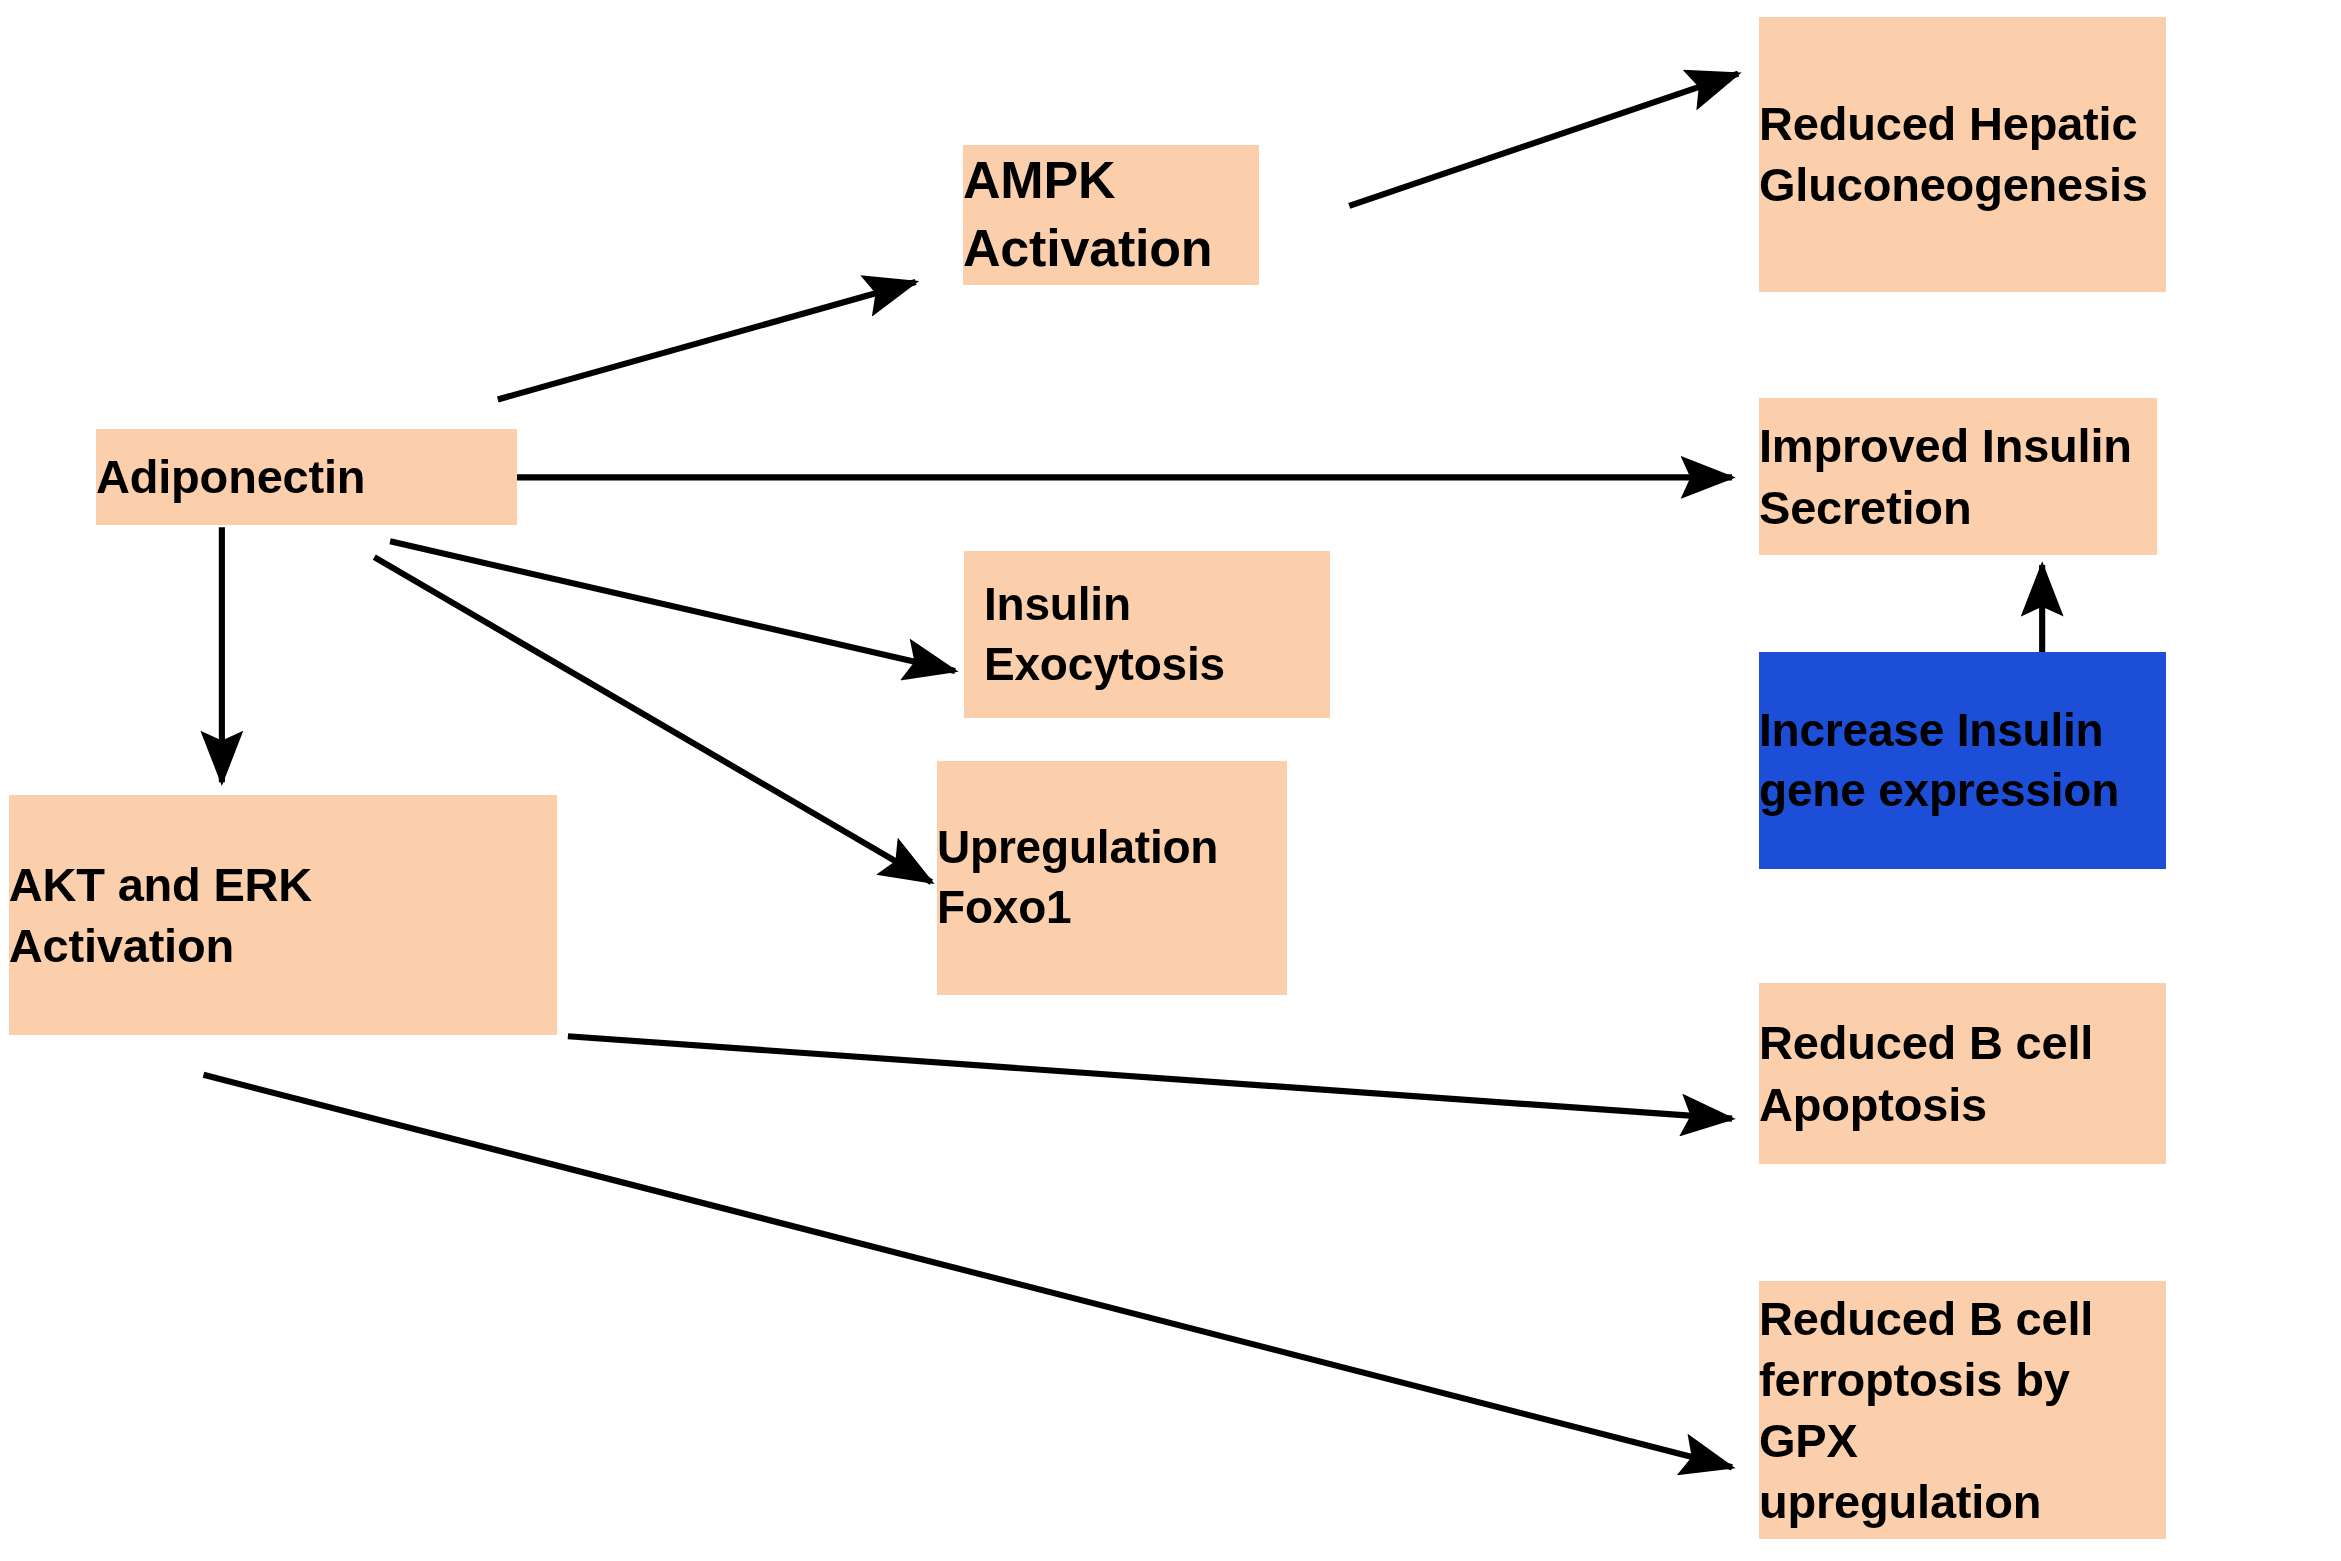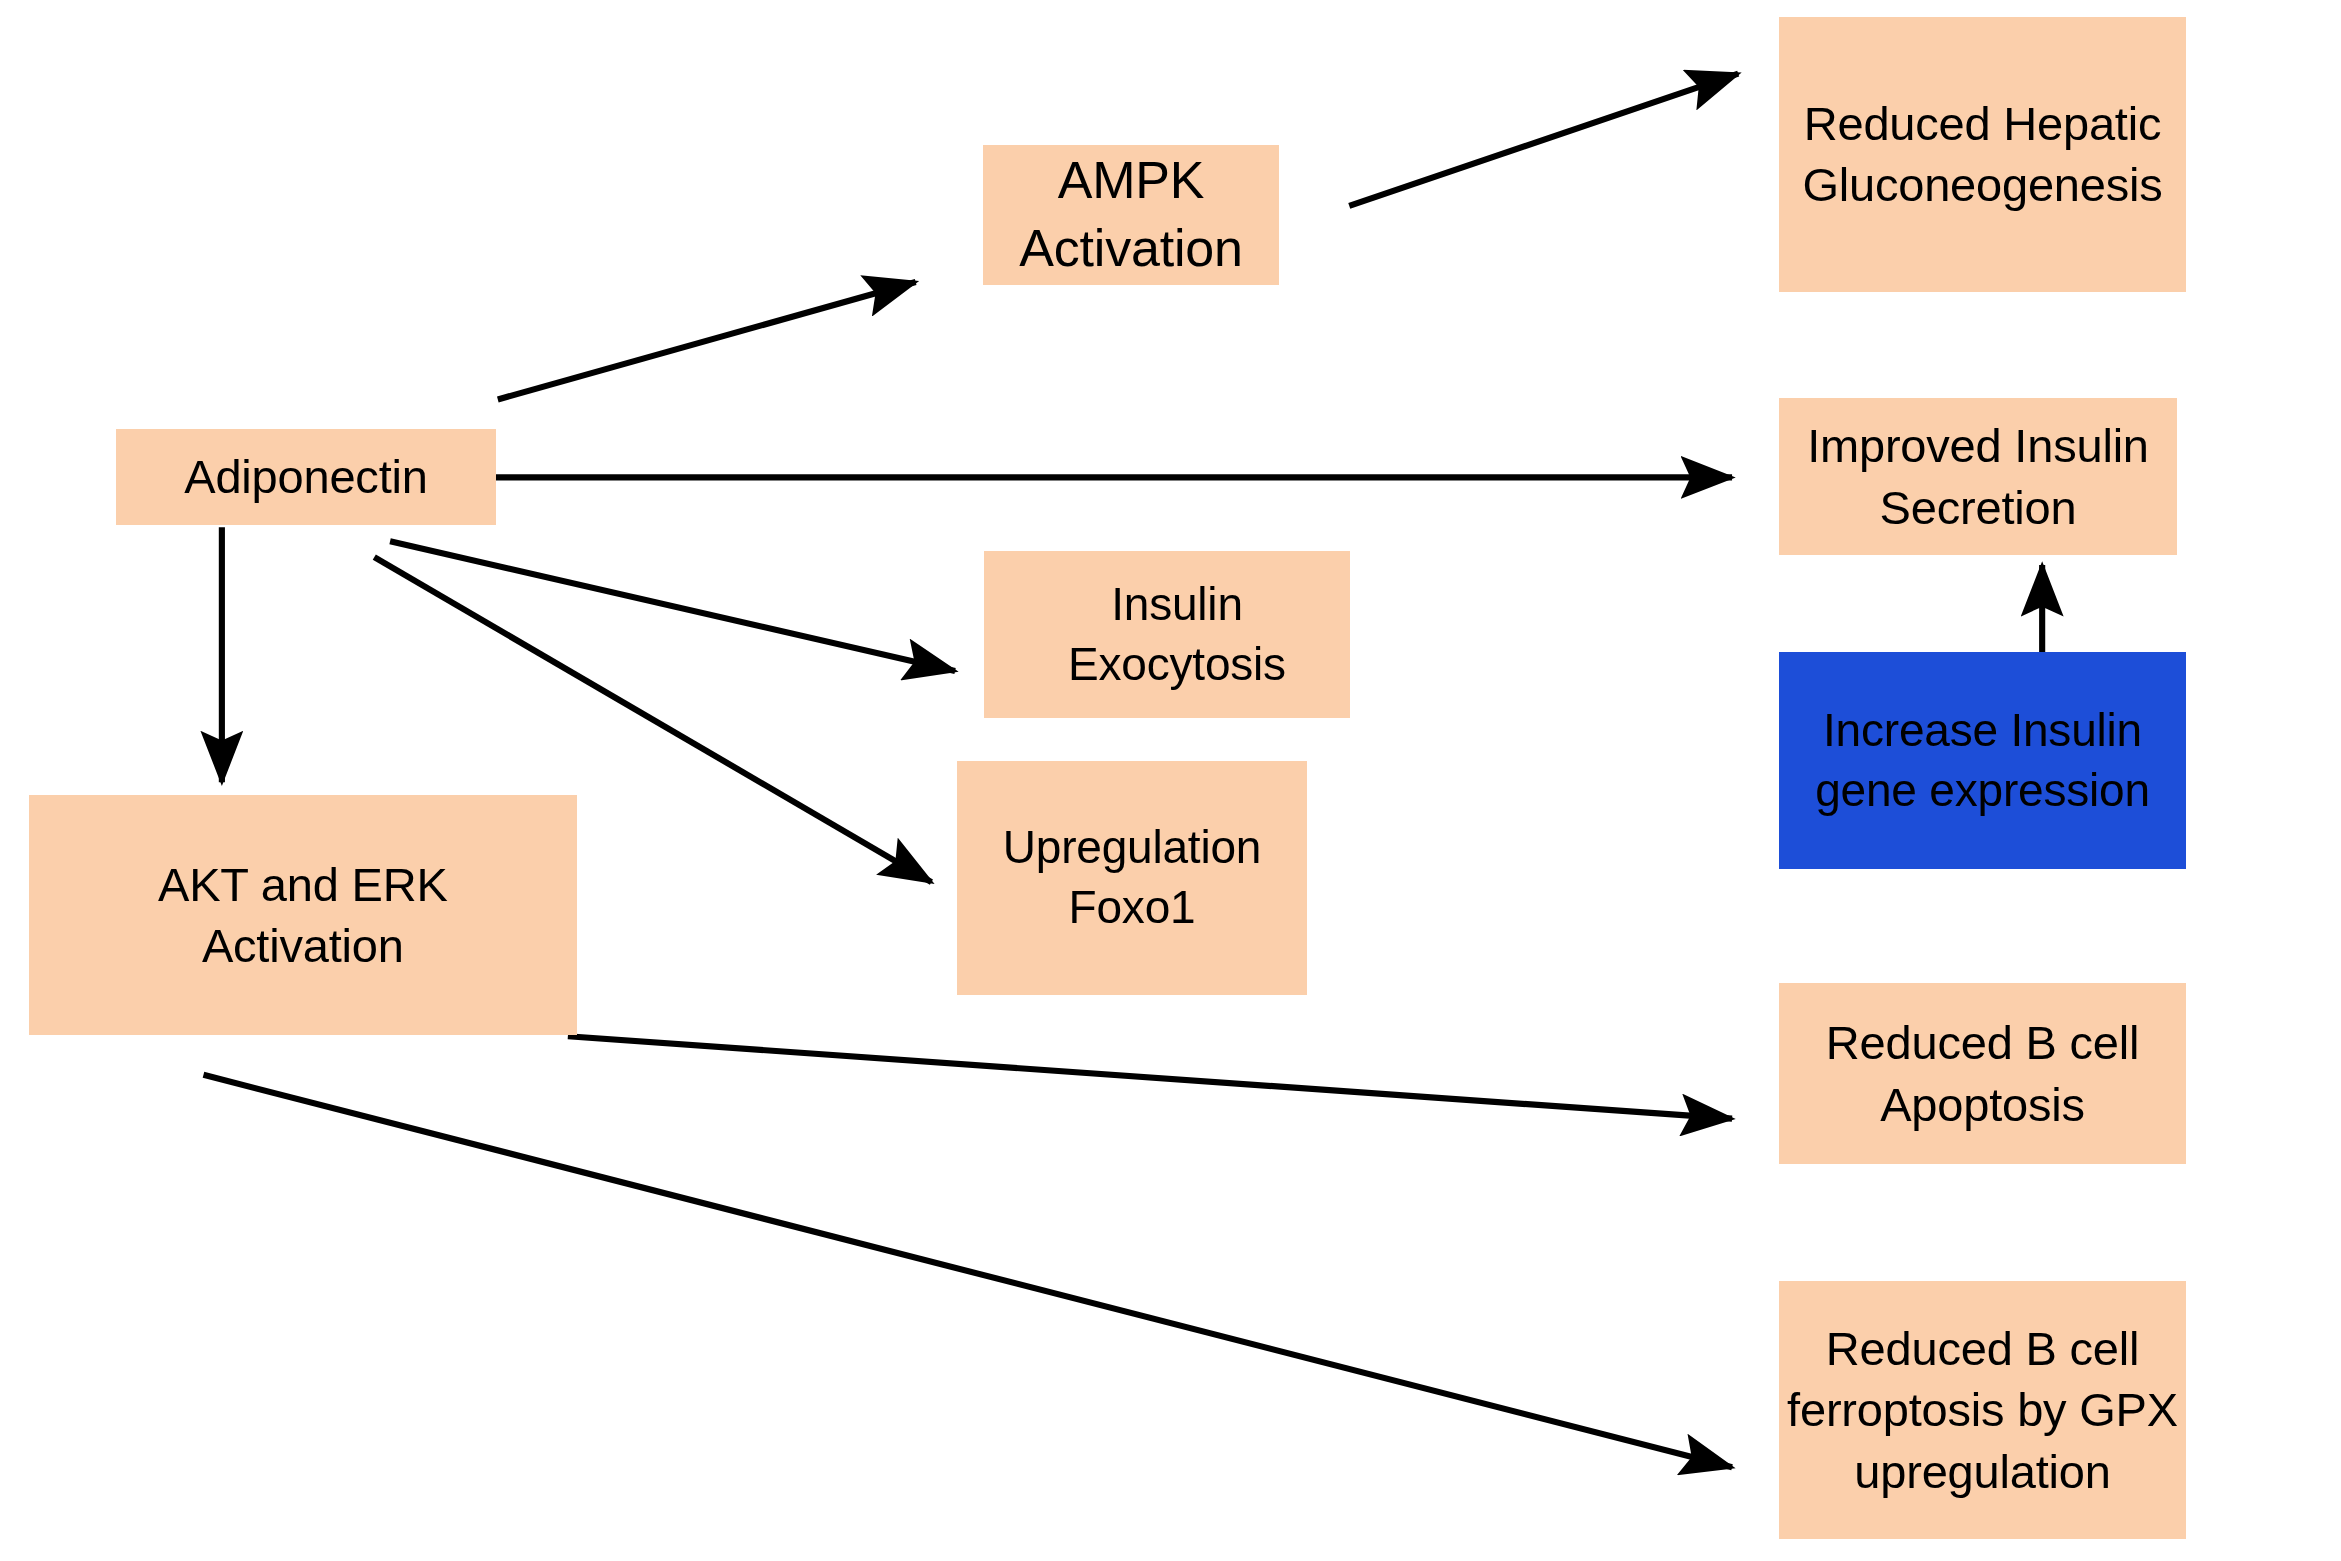--- a/index.html
+++ b/index.html
@@ -16,27 +16,25 @@
     font-family: "Liberation Sans", sans-serif;
   }
   .node {
     position: absolute;
     box-sizing: border-box;
     background: #fbcfab;
     border: 3.5px solid #3f5party;
     display: flex;
     align-items: center;
     justify-content: center;
-    text-align: center;
     color: #000000;
-    font-weight: normal;
+    font-weight: bold;
     line-height: 1.30;
     letter-spacing: -0.2px;
     z-index: 3;
-    margin-left: 20px;
   }
   .node-label {
     display: block;
     width: 100%;
     white-space: pre-line;
   }
   svg.edges {
     position: absolute;
     left: 0;
     top: 0;
@@ -64,21 +62,21 @@
         <polyline points="445,618 1090,766" fill="none" stroke="#000000" stroke-width="7" stroke-linecap="butt" stroke-linejoin="miter" marker-end="url(#arrowhead)"></polyline>
         <polyline points="427,636 1063,1007" fill="none" stroke="#000000" stroke-width="7" stroke-linecap="butt" stroke-linejoin="miter" marker-end="url(#arrowhead)"></polyline>
         <polyline points="253,602 253,893" fill="none" stroke="#000000" stroke-width="7" stroke-linecap="butt" stroke-linejoin="miter" marker-end="url(#arrowhead)"></polyline>
         <polyline points="2331,838 2331,645" fill="none" stroke="#000000" stroke-width="7" stroke-linecap="butt" stroke-linejoin="miter" marker-end="url(#arrowhead)"></polyline>
         <polyline points="648,1183 1977,1277" fill="none" stroke="#000000" stroke-width="7" stroke-linecap="butt" stroke-linejoin="miter" marker-end="url(#arrowhead)"></polyline>
         <polyline points="232,1227 1977,1675" fill="none" stroke="#000000" stroke-width="7" stroke-linecap="butt" stroke-linejoin="miter" marker-end="url(#arrowhead)"></polyline>
       </g>
   </svg>
 
   <div id="node-layer">
-      <div class="node" style="left: 96px; top: 429px; width: 380px; height: 96px; font-size: 47px; border-color: rgb(63, 84, 125); background: rgb(251, 207, 171); color: rgb(0, 0, 0);">
+      <div class="node" style="left: 96px; top: 429px; width: 421px; height: 96px; font-size: 47px; border-color: rgb(63, 84, 125); background: rgb(251, 207, 171); color: rgb(0, 0, 0);">
         <span class="node-label">Adiponectin</span>
       </div>
       <div class="node" style="left: 963px; top: 145px; width: 296px; height: 140px; font-size: 52px; border-color: rgb(63, 84, 125); background: rgb(251, 207, 171); color: rgb(0, 0, 0);">
         <span class="node-label">AMPK
 Activation</span>
       </div>
       <div class="node" style="left: 1759px; top: 16.6px; width: 407px; height: 275px; font-size: 47px; border-color: rgb(63, 84, 125); background: rgb(251, 207, 171); color: rgb(0, 0, 0);">
         <span class="node-label">Reduced Hepatic
 Gluconeogenesis</span>
       </div>

